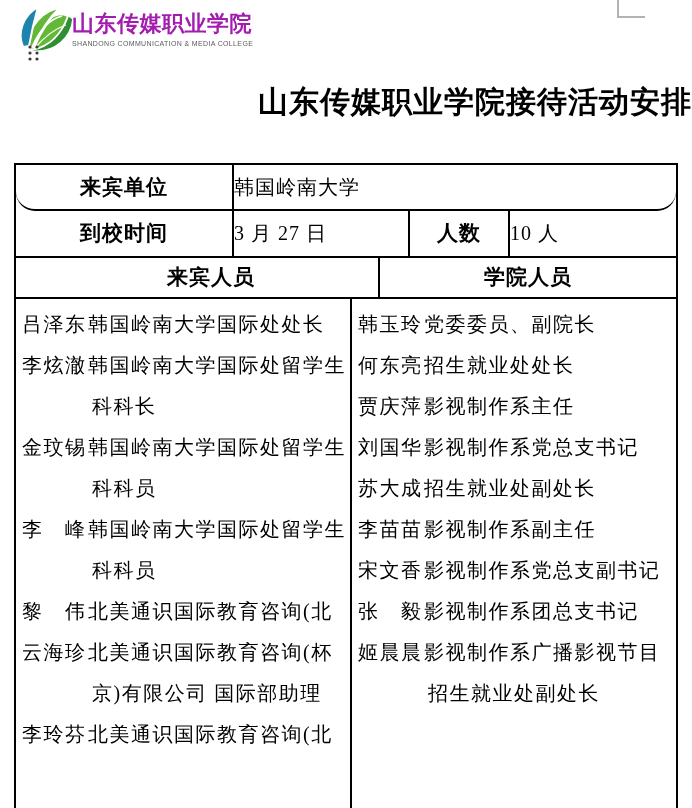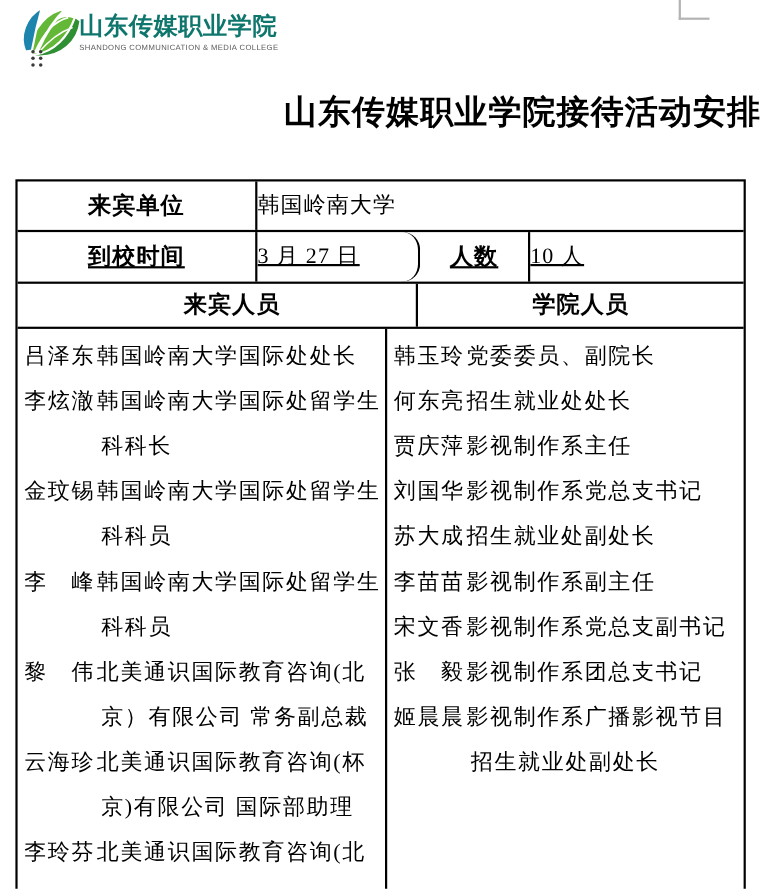--- a/index.html
+++ b/index.html
@@ -9,21 +9,21 @@
     position:relative;
     overflow:hidden;
     font-family:"Liberation Serif","DejaVu Serif",serif;
     color:#000;
   }
   
   .logo-mark{position:absolute;left:16px;top:3px;}
   .logo-text{position:absolute;left:72px;top:11px;}
   .logo-cn{
     font-family:"Liberation Sans","DejaVu Sans",sans-serif;
-    font-size:22px;font-weight:600;color:#0f766e;letter-spacing:0.5px;line-height:26px;
+    font-size:22px;font-weight:600;color:#a21caf;letter-spacing:0.5px;line-height:26px;
   }
   .logo-en{
     font-family:"Liberation Sans","DejaVu Sans",sans-serif;
     font-size:7px;color:#5a5a5a;letter-spacing:0.35px;margin-top:3px;white-space:nowrap;
   }
   .corner-frag{
     position:absolute;left:617px;top:-2px;width:26px;height:18px;
     border-left:2px solid #b3b3b3;border-bottom:2px solid #b3b3b3;
   }
   
@@ -37,29 +37,29 @@
     position:absolute;left:14px;top:163px;width:664px;height:700px;
     border:2px solid #000;box-sizing:border-box;
     font-size:20px;
   }
   .row{display:flex;box-sizing:border-box;}
   .rb{border-bottom:2px solid #000;}
   .cell{box-sizing:border-box;overflow:hidden;}
   .cr{border-right:2px solid #000;}
   .lbl{font-weight:700;font-size:21px;text-align:center;letter-spacing:1px;}
   .val{letter-spacing:1px;}
-  .r1{height:46px;}
+  .r1{height:46px;border-radius:19px;}
   .r1 .cell{line-height:44px;}
-  .r2{height:47px;text-decoration:underline;}
+  .r2{height:47px;}
   .r2 .cell{line-height:45px;}
   .r3{height:41px;padding-left:28px;}
   .r3 .cell{line-height:39px;}
   .c-label{width:218px;}
   .c-wide{flex:1;}
-  .c-date{width:148px;border-radius:16px;}
+  .c-date{width:176px;}
   .c-count{width:100px;}
   .c-half{width:336px;}
   .r4{height:520px;align-items:stretch;}
   .roster{padding:5px 0 0 6px;}
   .r-line{
     height:41px;line-height:41px;white-space:nowrap;
     font-size:20px;letter-spacing:1.5px;
   }
   .r-name{display:inline-block;width:66px;letter-spacing:1.5px;}
   .r-cont{padding-left:70px;}
@@ -120,21 +120,20 @@
   <div class="row r4">
     <div class="cell cr c-half roster">
         <div class="r-line"><span class="r-name">吕泽东</span><span>韩国岭南大学国际处处长</span></div>
         <div class="r-line"><span class="r-name">李炫澈</span><span>韩国岭南大学国际处留学生</span></div>
         <div class="r-line r-cont">科科长</div>
         <div class="r-line"><span class="r-name">金玟锡</span><span>韩国岭南大学国际处留学生</span></div>
         <div class="r-line r-cont">科科员</div>
         <div class="r-line"><span class="r-name">李　峰</span><span>韩国岭南大学国际处留学生</span></div>
         <div class="r-line r-cont">科科员</div>
         <div class="r-line"><span class="r-name">黎　伟</span><span>北美通识国际教育咨询(北</span></div>
-        <div class="r-line r-cont">京）有限公司  常务副总裁</div>
         <div class="r-line"><span class="r-name">云海珍</span><span>北美通识国际教育咨询(杯</span></div>
         <div class="r-line r-cont">京)有限公司  国际部助理</div>
         <div class="r-line"><span class="r-name">李玲芬</span><span>北美通识国际教育咨询(北</span></div>
       </div>
     <div class="cell c-wide roster">
         <div class="r-line"><span class="r-name">韩玉玲</span><span>党委委员、副院长</span></div>
         <div class="r-line"><span class="r-name">何东亮</span><span>招生就业处处长</span></div>
         <div class="r-line"><span class="r-name">贾庆萍</span><span>影视制作系主任</span></div>
         <div class="r-line"><span class="r-name">刘国华</span><span>影视制作系党总支书记</span></div>
         <div class="r-line"><span class="r-name">苏大成</span><span>招生就业处副处长</span></div>

